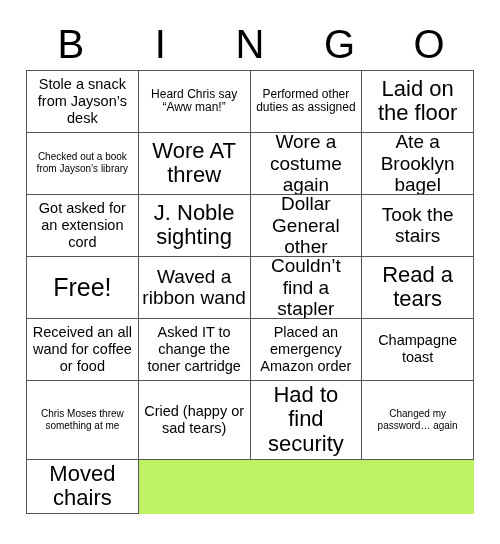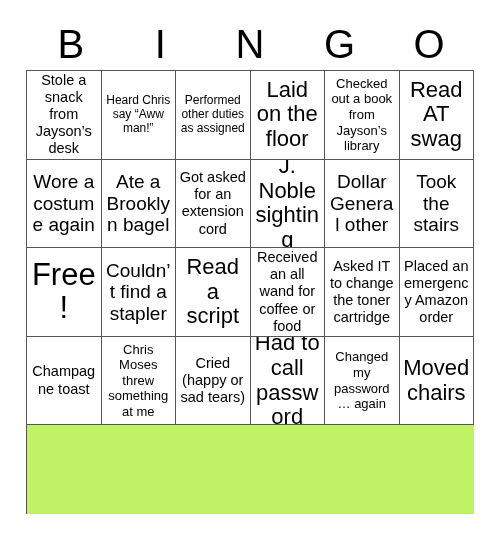--- a/index.html
+++ b/index.html
@@ -47,21 +47,21 @@
   .grid {
     position: absolute;
     left: 26px;
     top: 70px;
     width: 448px;
     height: 444px;
     box-sizing: border-box;
     border-top: 1px solid #555555;
     border-left: 1px solid #555555;
     display: grid;
-    grid-template-columns: repeat(6, 1fr);
+    grid-template-columns: repeat(4, 1fr);
     grid-template-rows: repeat(5, 1fr);
     background: #bef264;
   }
 
   .cell {
     box-sizing: border-box;
     border-right: 1px solid #555555;
     border-bottom: 1px solid #555555;
     display: flex;
     align-items: center;
@@ -74,26 +74,26 @@
 
   .cell-text {
     display: block;
     width: 100%;
     line-height: 1.14;
     color: #000000;
     word-wrap: break-word;
   }
 
   
-  .fs-xs  { font-size: 13px; line-height: 1.20; }
+  .fs-xs  { font-size: 10px; line-height: 1.20; }
   .fs-sm  { font-size: 14.5px; line-height: 1.18; }
   .fs-md  { font-size: 12px;   line-height: 1.16; }
   .fs-lg  { font-size: 19px;   line-height: 1.14; }
   .fs-xl  { font-size: 22px;   line-height: 1.12; }
-  .fs-free{ font-size: 31px;   line-height: 1.05; }
+  .fs-free{ font-size: 25px;   line-height: 1.05; }
 </style>
 </head>
 <body>
 
 <div class="card">
 
   <div class="header-row">
     <div class="header-cell">B</div>
     <div class="header-cell">I</div>
     <div class="header-cell">N</div>
@@ -111,21 +111,21 @@
       <div class="cell">
         <span class="cell-text fs-md">Performed other duties as assigned</span>
       </div>
       <div class="cell">
         <span class="cell-text fs-xl">Laid on the floor</span>
       </div>
       <div class="cell">
         <span class="cell-text fs-xs">Checked out a book from Jayson’s library</span>
       </div>
       <div class="cell">
-        <span class="cell-text fs-xl">Read AT swag</span>
+        <span class="cell-text fs-xl">Wore AT threw</span>
       </div>
       <div class="cell">
         <span class="cell-text fs-lg">Wore a costume again</span>
       </div>
       <div class="cell">
         <span class="cell-text fs-lg">Ate a Brooklyn bagel</span>
       </div>
       <div class="cell">
         <span class="cell-text fs-sm">Got asked for an extension cord</span>
       </div>
@@ -135,45 +135,48 @@
       <div class="cell">
         <span class="cell-text fs-lg">Dollar General other</span>
       </div>
       <div class="cell">
         <span class="cell-text fs-lg">Took the stairs</span>
       </div>
       <div class="cell">
         <span class="cell-text fs-free">Free!</span>
       </div>
       <div class="cell">
+        <span class="cell-text fs-lg">Waved a ribbon wand</span>
+      </div>
+      <div class="cell">
         <span class="cell-text fs-lg">Couldn’t find a stapler</span>
       </div>
       <div class="cell">
-        <span class="cell-text fs-xl">Read a script</span>
+        <span class="cell-text fs-xl">Read a tears</span>
       </div>
       <div class="cell">
         <span class="cell-text fs-sm">Received an all wand for coffee or food</span>
       </div>
       <div class="cell">
         <span class="cell-text fs-sm">Asked IT to change the toner cartridge</span>
       </div>
       <div class="cell">
         <span class="cell-text fs-sm">Placed an emergency Amazon order</span>
       </div>
       <div class="cell">
         <span class="cell-text fs-sm">Champagne toast</span>
       </div>
       <div class="cell">
         <span class="cell-text fs-xs">Chris Moses threw something at me</span>
       </div>
       <div class="cell">
         <span class="cell-text fs-sm">Cried (happy or sad tears)</span>
       </div>
       <div class="cell">
-        <span class="cell-text fs-xl">Had to call password</span>
+        <span class="cell-text fs-xl">Had to find security</span>
       </div>
       <div class="cell">
         <span class="cell-text fs-xs">Changed my password… again</span>
       </div>
       <div class="cell">
         <span class="cell-text fs-xl">Moved chairs</span>
       </div>
     </div>
 
 </div>

